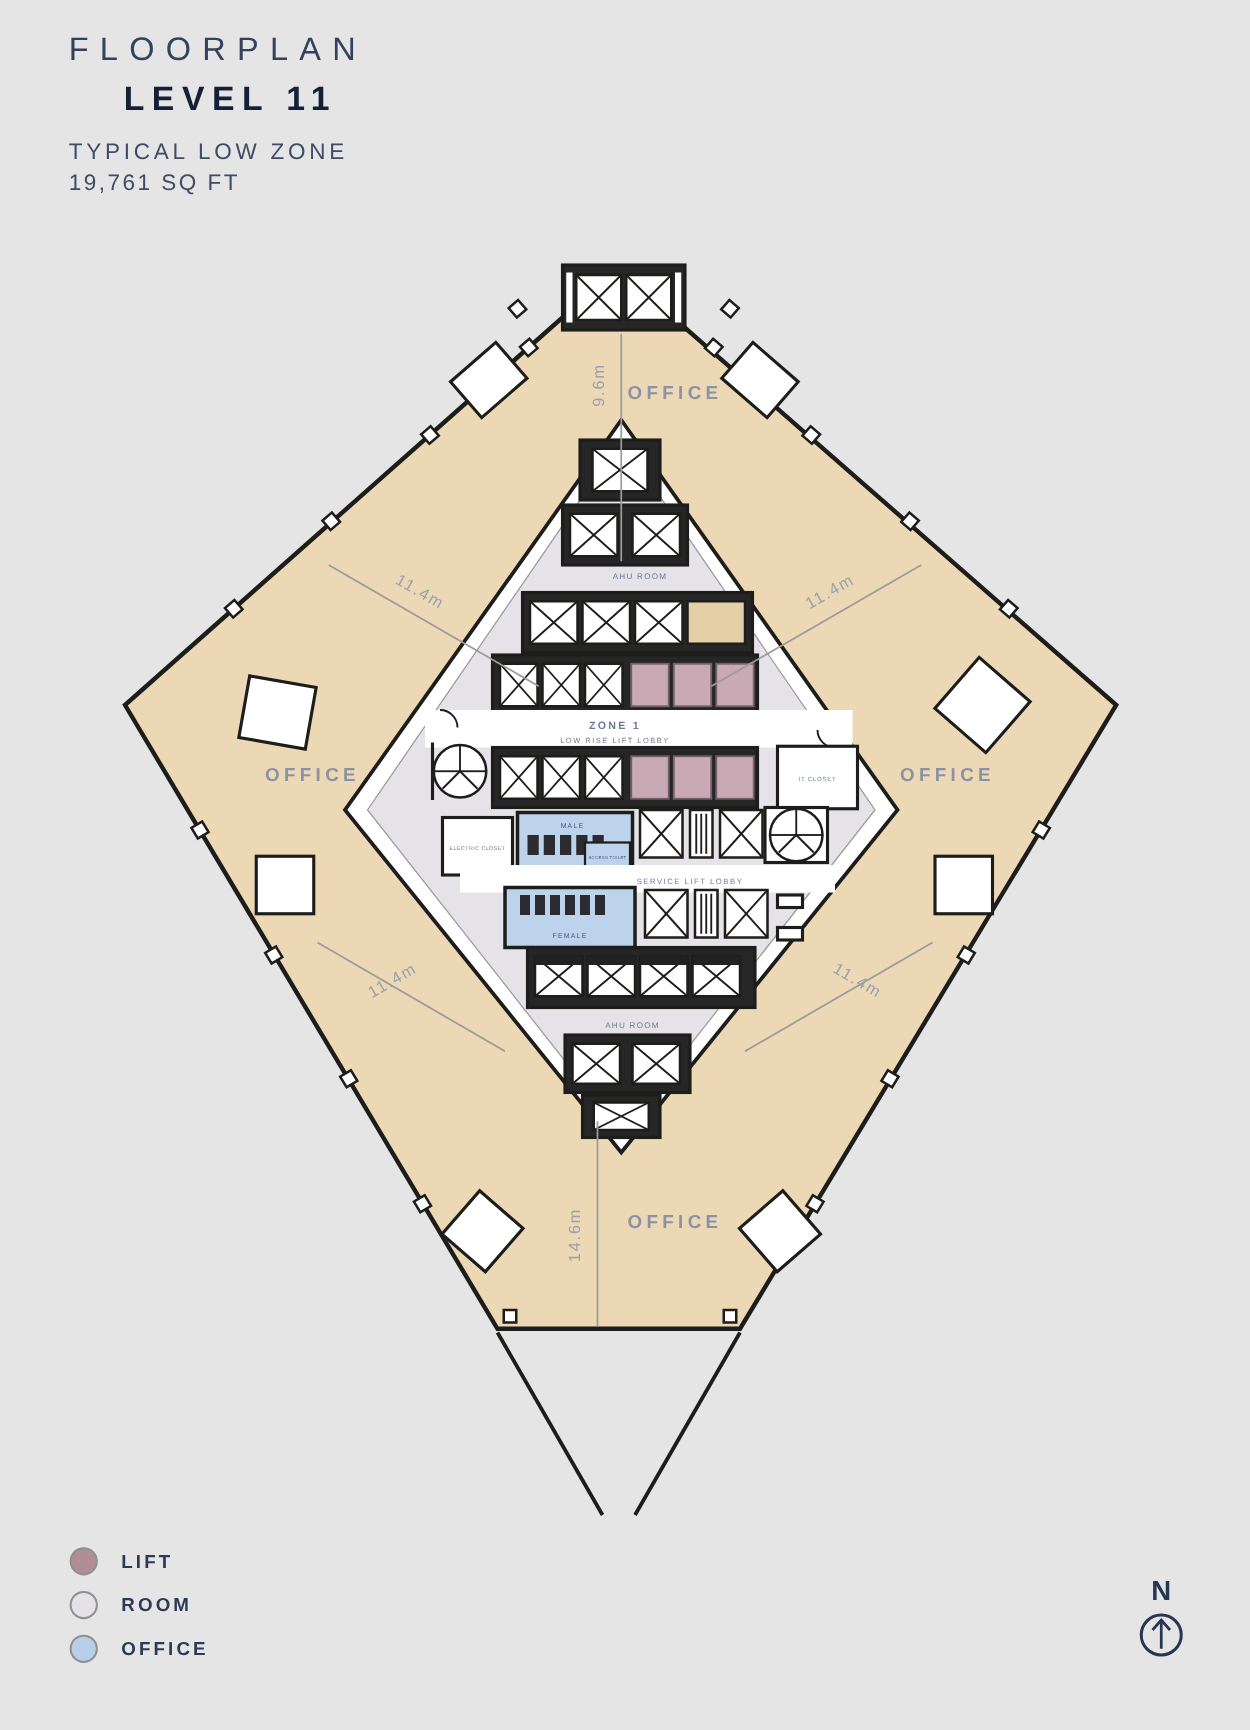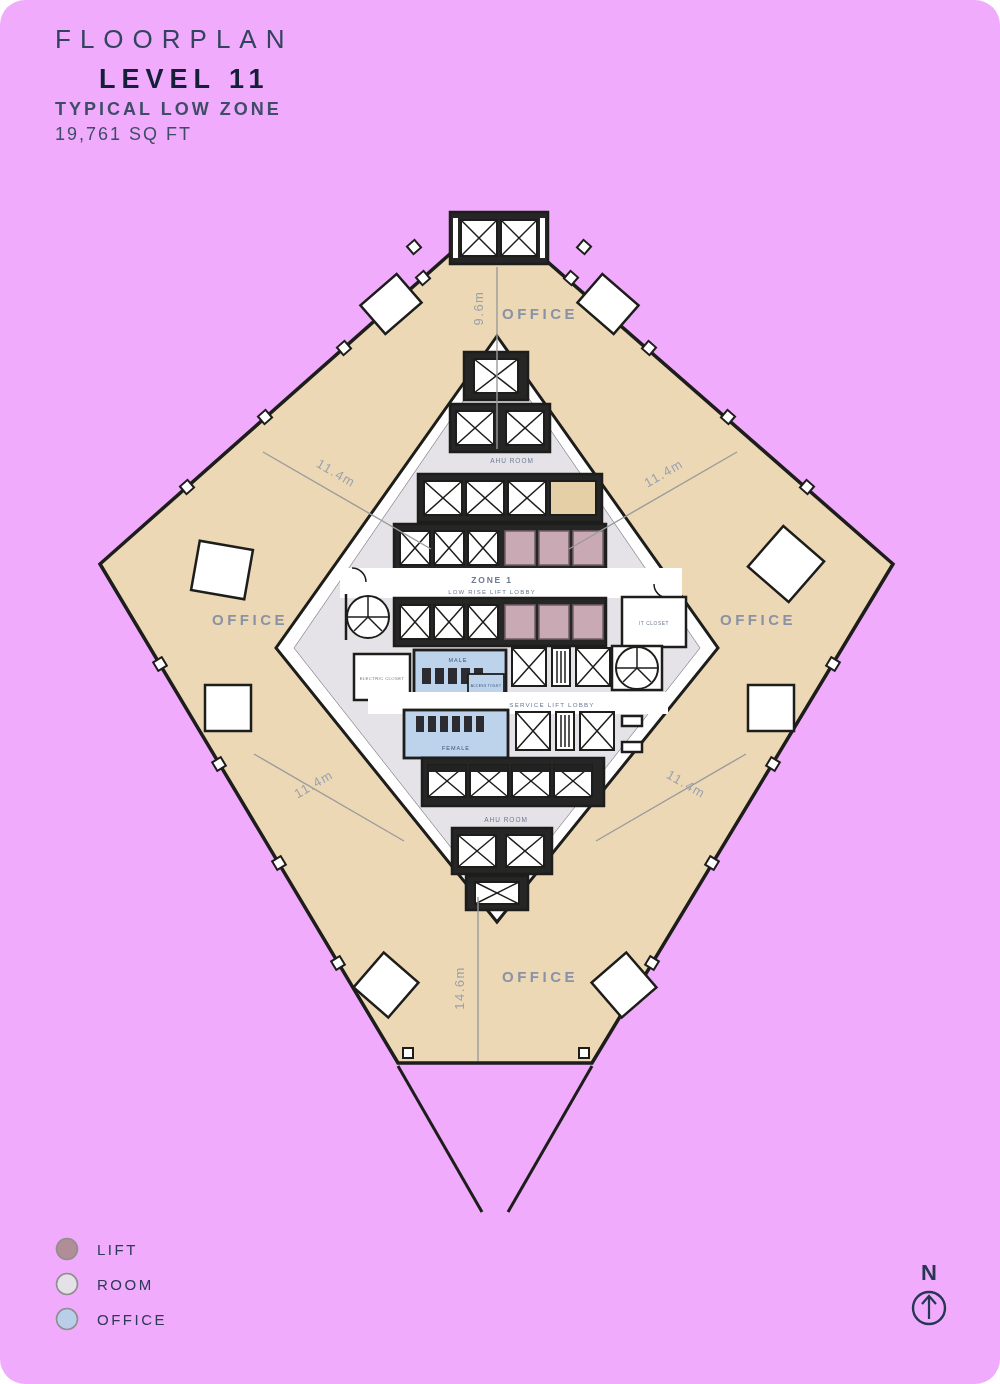--- a/index.html
+++ b/index.html
@@ -1,29 +1,29 @@
 <!DOCTYPE html>
 <html><head>
 <meta charset="utf-8">
 <style>
   html,body{margin:0;padding:0;background:#ffffff;}
   body{font-family:"Liberation Sans", sans-serif;}
-  .page{position:relative;width:1000px;height:1384px;background:#f0abfc;overflow:hidden;border-radius:25px;}
+  .page{position:relative;width:1000px;height:1384px;background:#e5e5e5;overflow:hidden;}
 
   
   .header{position:absolute;left:55px;top:24px;color:#33435e;}
   .hdr-title{font-size:26px;letter-spacing:9px;font-weight:400;color:#33435e;}
   .hdr-level{font-size:27px;letter-spacing:6px;font-weight:700;color:#141f38;margin-top:9px;margin-left:44px;}
-  .hdr-sub{font-size:18px;letter-spacing:3px;font-weight:700;color:#3e4c66;margin-top:4px;}
+  .hdr-sub{font-size:18px;letter-spacing:3px;font-weight:400;color:#3e4c66;margin-top:16px;}
   .hdr-area{font-size:18px;letter-spacing:2px;font-weight:500;color:#3e4c66;margin-top:4px;}
 
   
   .legend{position:absolute;left:55px;top:1237px;}
   .legend-row{display:flex;align-items:center;margin-bottom:11px;height:24px;}
-  .legend-label{font-size:15px;letter-spacing:2.5px;font-weight:400;color:#2c3a55;margin-left:18px;}
+  .legend-label{font-size:15px;letter-spacing:2.5px;font-weight:700;color:#2c3a55;margin-left:18px;}
 
   
   svg{position:absolute;left:0;top:0;}
   svg text{font-family:"Liberation Sans", sans-serif;}
   .lc{fill:#ffffff;stroke:#1d1d1b;stroke-width:2px;}
   .lx{stroke:#1d1d1b;stroke-width:1.5px;fill:none;}
   .frame{fill:#262626;stroke:#1d1d1b;stroke-width:2.5px;}
   .room{fill:#ffffff;stroke:#1d1d1b;stroke-width:2.5px;}
   .dimline{stroke:#9b9b9b;stroke-width:1.4px;}
   .dimtext{fill:#99a1ae;font-size:13px;letter-spacing:1.5px;}

